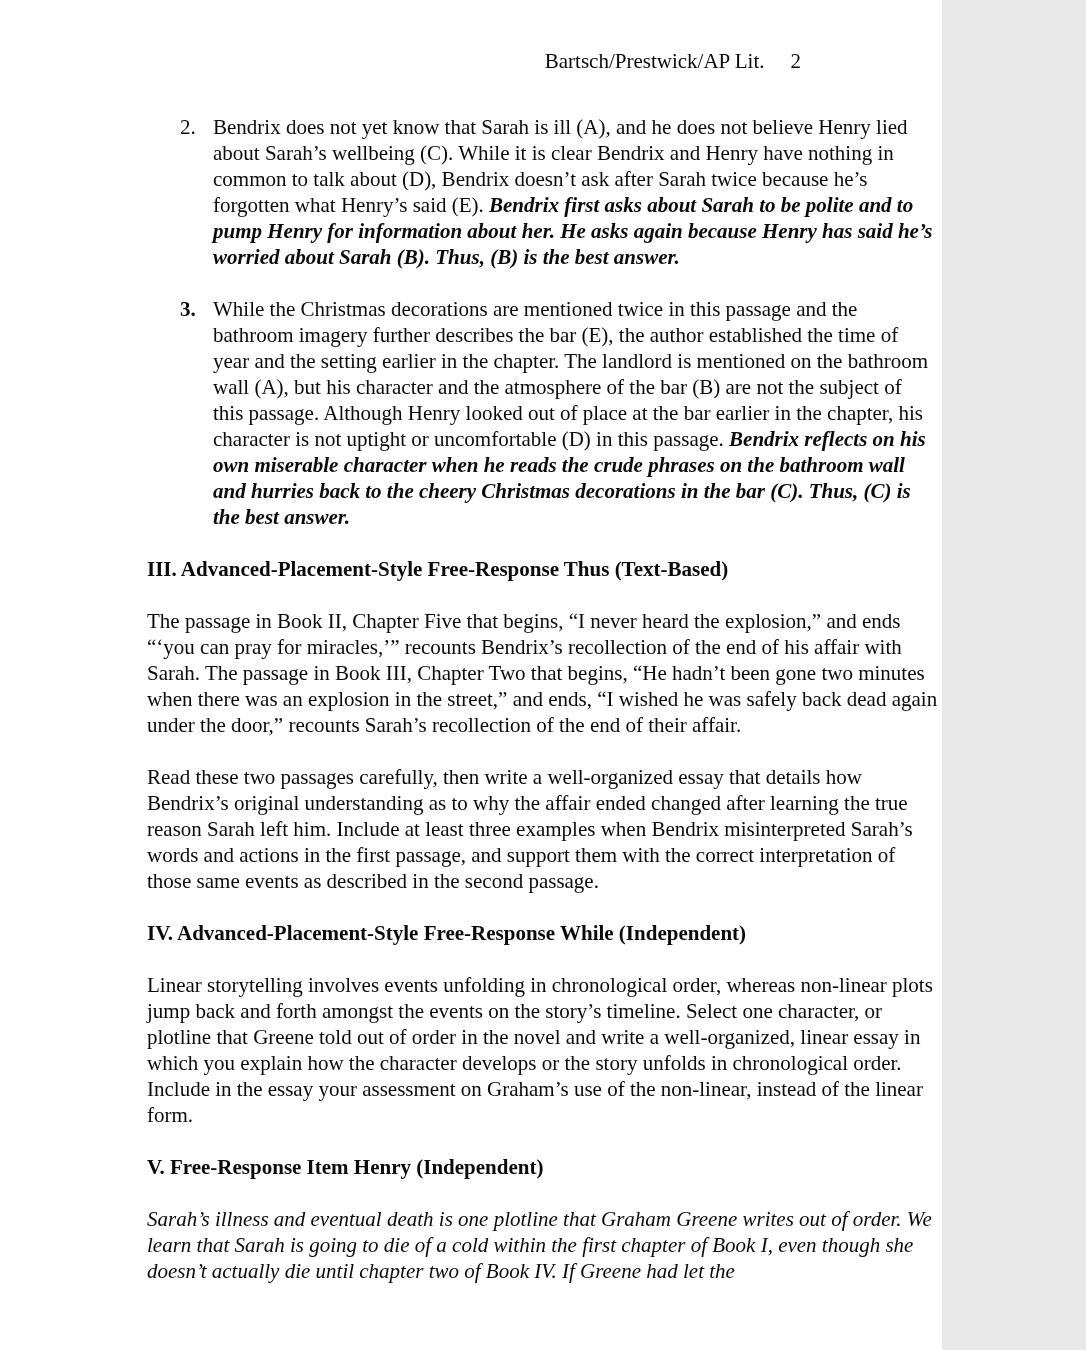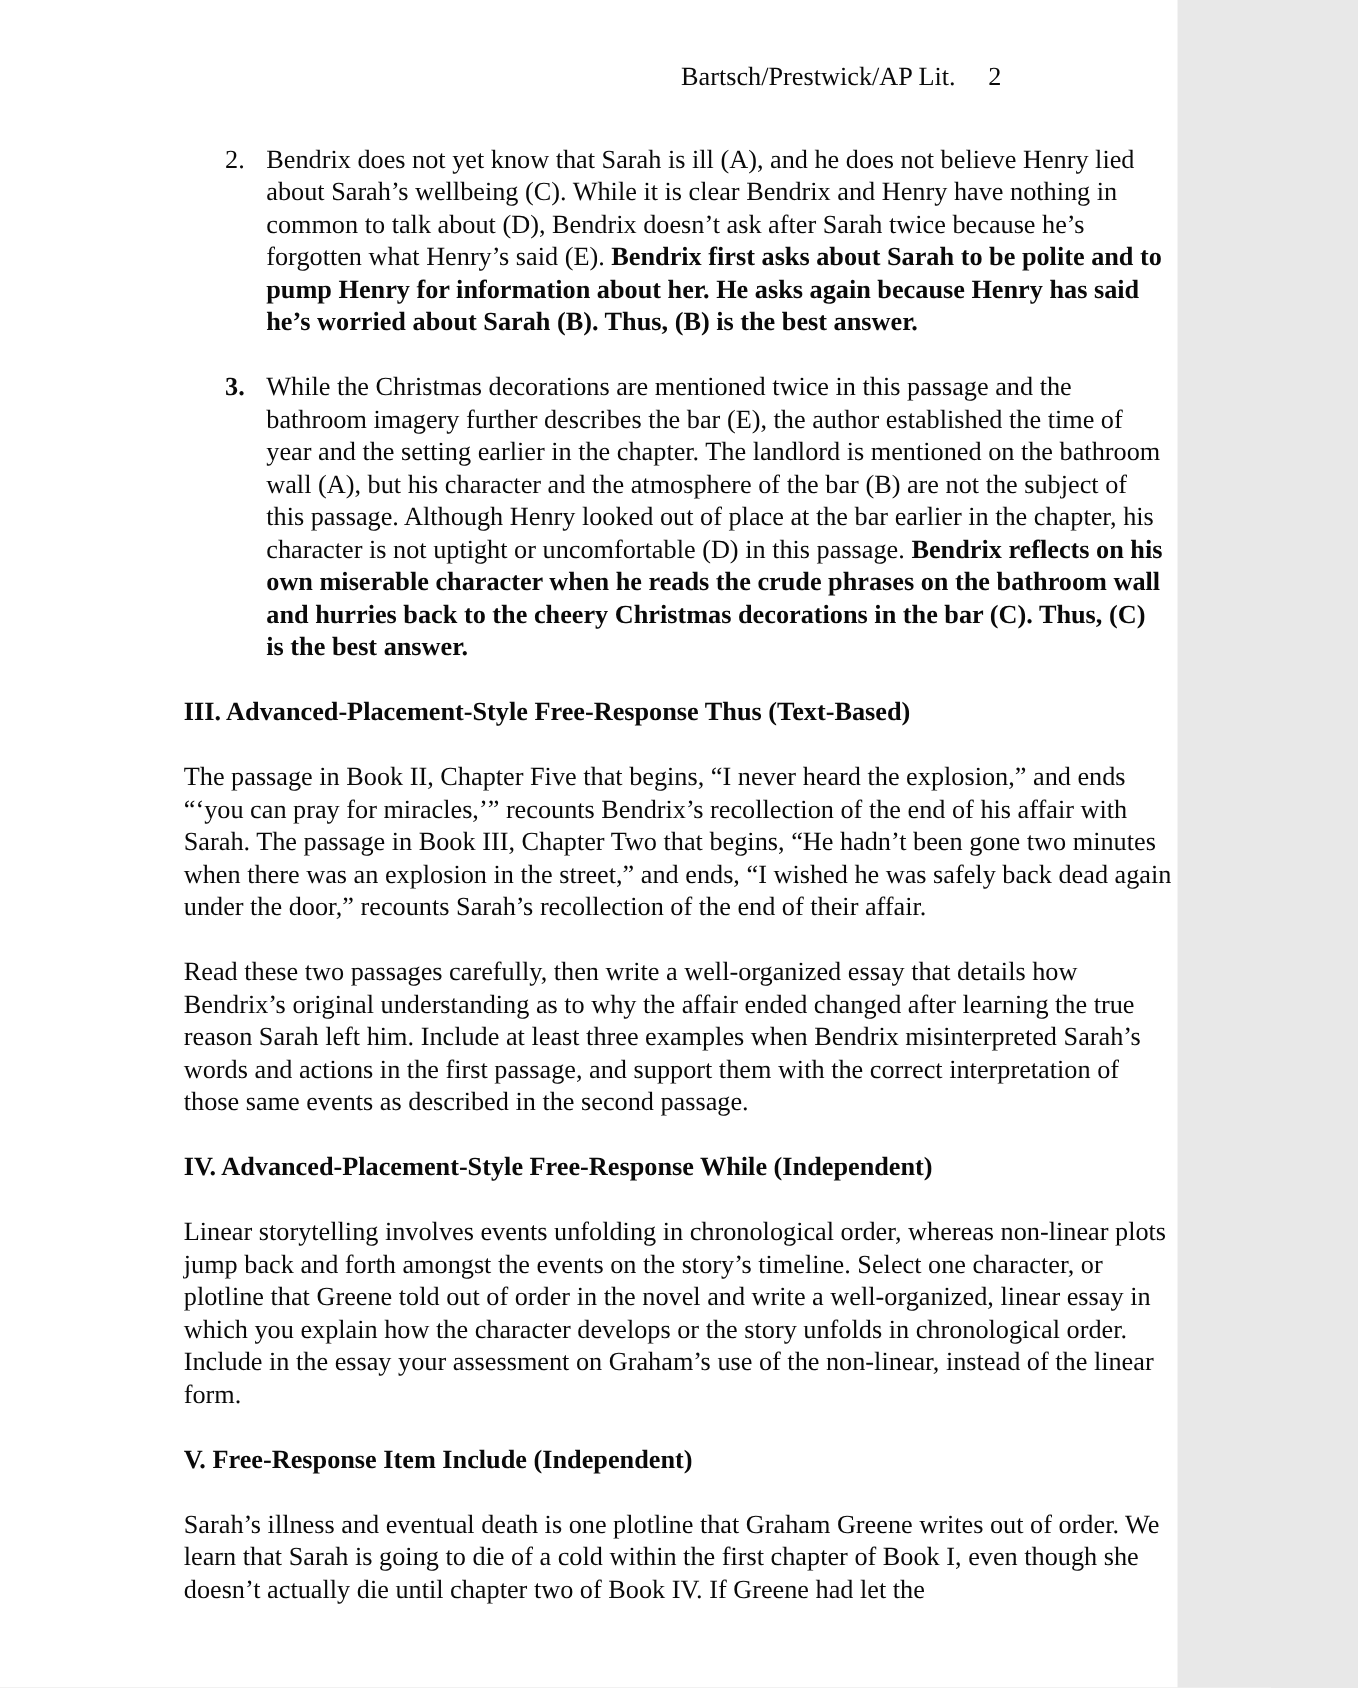--- a/index.html
+++ b/index.html
@@ -34,30 +34,30 @@
   }
   .list-item .num {
     width: 33px;
     flex: 0 0 33px;
   }
   .list-item .num.num-bold { font-weight: bold; }
   .list-item .itext {
     flex: 1 1 auto;
     max-width: 722px;
   }
-  .b { font-weight: bold; }
+  .b { font-weight: bold; font-style: italic; }
   .section-heading {
     font-weight: bold;
     margin-bottom: 26px;
   }
   .para {
     width: 795px;
     margin-bottom: 26px;
   }
-  .para.italic { }
+  .para.italic { font-style: italic; }
 </style>
 </head>
 <body>
 
 <div class="page">
 
   <div class="header">
     <span>Bartsch/Prestwick/AP Lit.</span><span class="pagenum">2</span>
   </div>
 
@@ -73,17 +73,17 @@
       <div class="itext"><span>While the Christmas decorations are mentioned twice in this passage and the bathroom imagery further describes the bar (E), the author established the time of year and the setting earlier in the chapter. The landlord is mentioned on the bathroom wall (A), but his character and the atmosphere of the bar (B) are not the subject of this passage. Although Henry looked out of place at the bar earlier in the chapter, his character is not uptight or uncomfortable (D) in this passage. </span><span class="b">Bendrix reflects on his own miserable character when he reads the crude phrases on the bathroom wall and hurries back to the cheery Christmas decorations in the bar (C). Thus, (C) is the best answer.</span></div>
     </div>
 
     <div class="section-heading">III. Advanced-Placement-Style Free-Response Thus (Text-Based)</div>
     <div class="para">The passage in Book II, Chapter Five that begins, “I never heard the explosion,” and ends “‘you can pray for miracles,’” recounts Bendrix’s recollection of the end of his affair with Sarah. The passage in Book III, Chapter Two that begins, “He hadn’t been gone two minutes when there was an explosion in the street,” and ends, “I wished he was safely back dead again under the door,” recounts Sarah’s recollection of the end of their affair.</div>
     <div class="para">Read these two passages carefully, then write a well-organized essay that details how Bendrix’s original understanding as to why the affair ended changed after learning the true reason Sarah left him. Include at least three examples when Bendrix misinterpreted Sarah’s words and actions in the first passage, and support them with the correct interpretation of those same events as described in the second passage.</div>
 
     <div class="section-heading">IV. Advanced-Placement-Style Free-Response While (Independent)</div>
     <div class="para">Linear storytelling involves events unfolding in chronological order, whereas non-linear plots jump back and forth amongst the events on the story’s timeline. Select one character, or plotline that Greene told out of order in the novel and write a well-organized, linear essay in which you explain how the character develops or the story unfolds in chronological order. Include in the essay your assessment on Graham’s use of the non-linear, instead of the linear form.</div>
 
-    <div class="section-heading">V. Free-Response Item Include (Independent)</div>
+    <div class="section-heading">V. Free-Response Item Henry (Independent)</div>
     <div class="para italic">Sarah’s illness and eventual death is one plotline that Graham Greene writes out of order. We learn that Sarah is going to die of a cold within the first chapter of Book I, even though she doesn’t actually die until chapter two of Book IV. If Greene had let the</div>
 
   </div>
 </div>
 
 </body></html>

